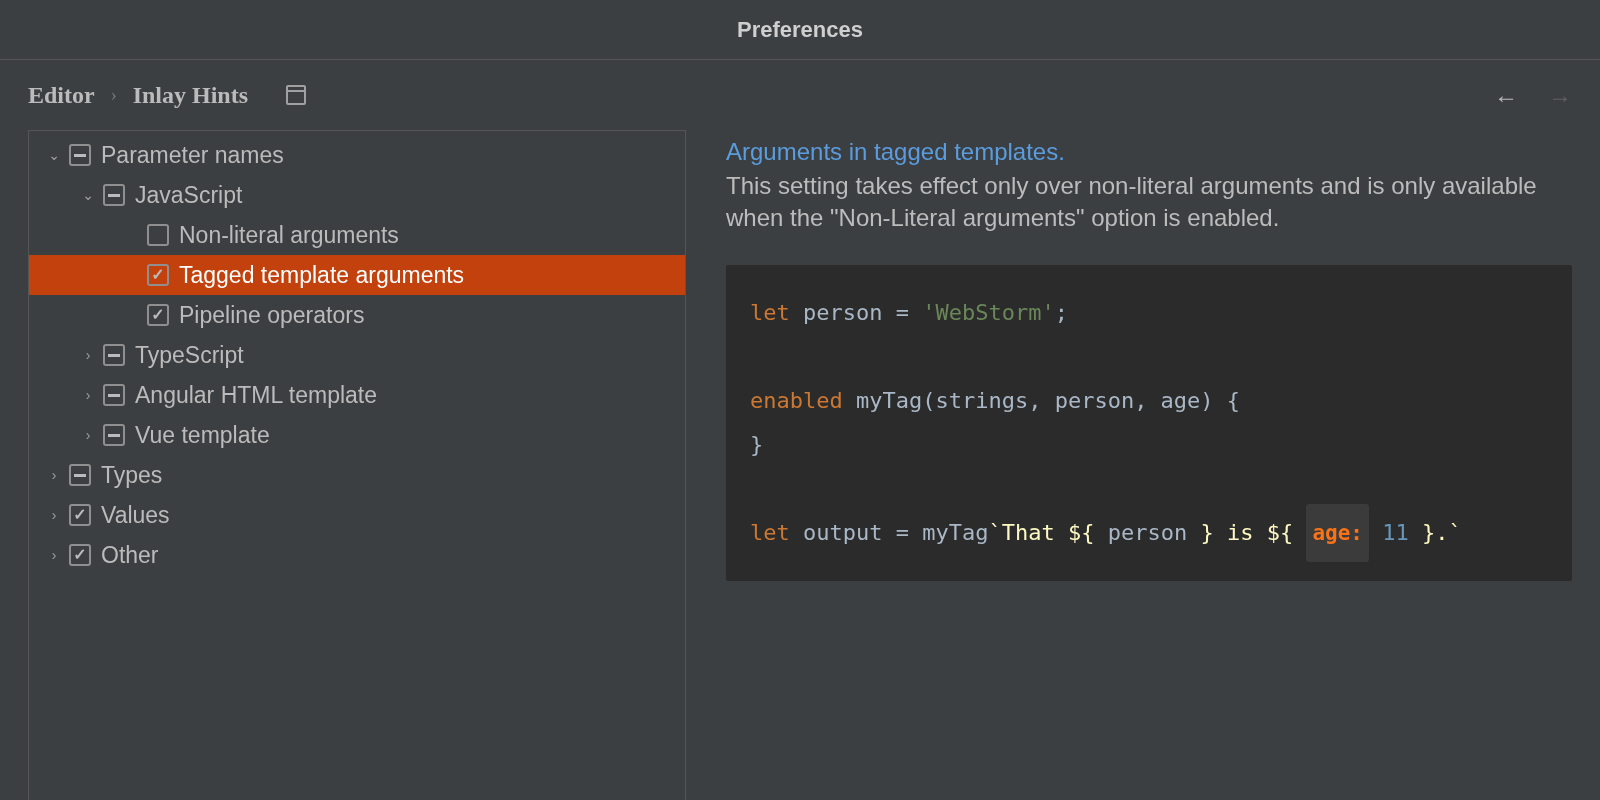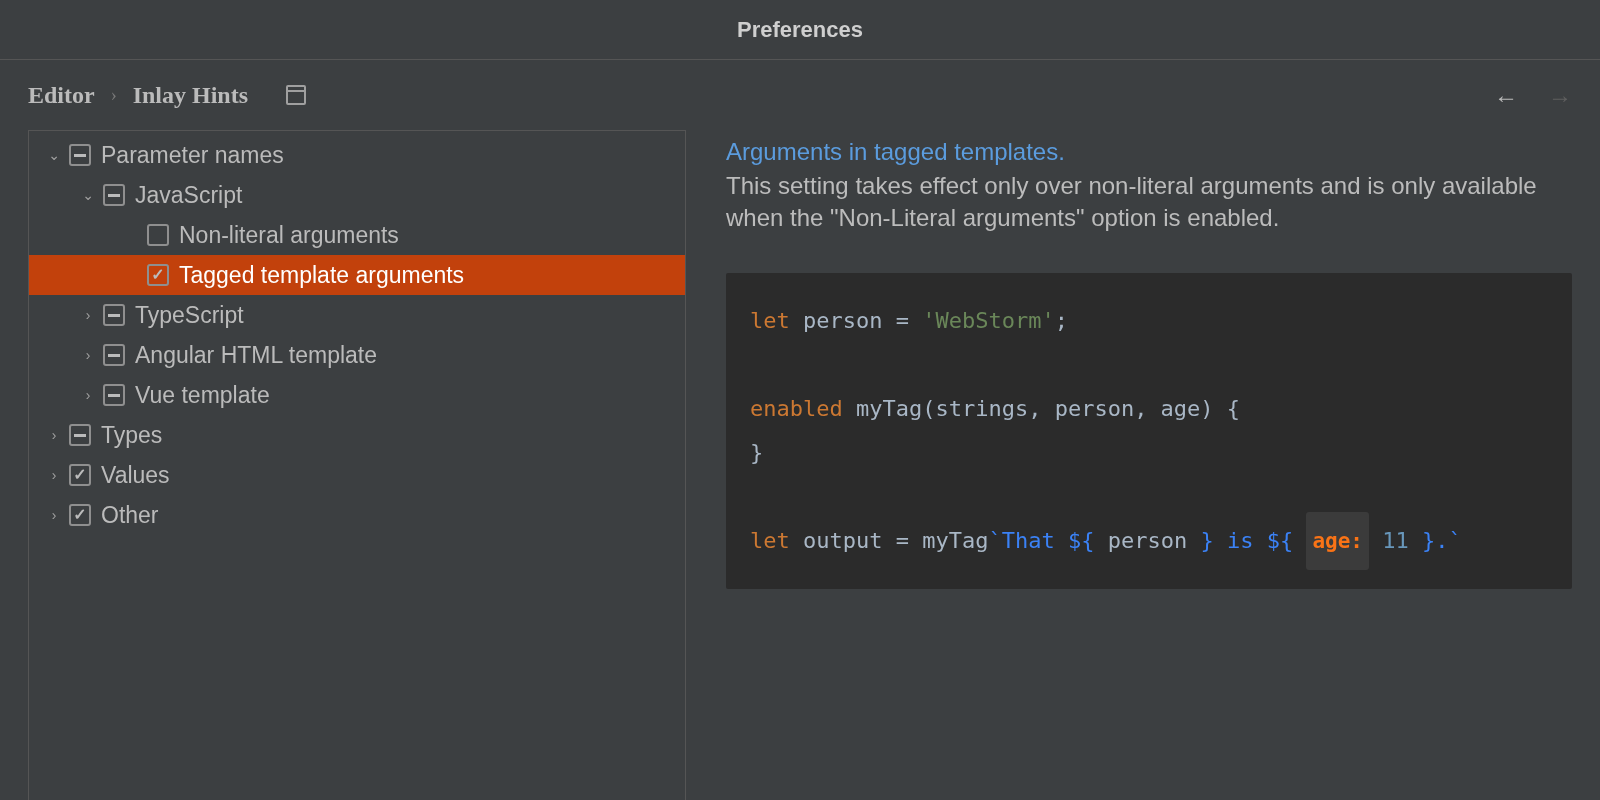--- a/index.html
+++ b/index.html
@@ -91,37 +91,37 @@
     .detail-panel { flex: 1; height: 100%; padding-top: 8px; }
     .detail-title {
       color: #5b9cde;
       font-size: 24px;
       margin-bottom: 4px;
     }
     .detail-desc {
       color: #bcbcbc;
       font-size: 24px;
       line-height: 1.35;
-      margin-bottom: 38px;
+      margin-bottom: 30px;
       max-width: 830px;
     }
     .code-preview {
       background: #2b2b2b;
       padding: 26px 24px;
       font-family: "Menlo", "Consolas", monospace;
       font-size: 22px;
       line-height: 2.0;
       color: #a9b7c6;
       white-space: pre;
       overflow-x: hidden;
       border-radius: 2px;
     }
     .kwd { color: #cc7832; }
     .str { color: #6A8759; }
-    .tstr { color: #3b82f6; }
+    .tstr { color: #fef9c3; }
     .ident { color: #a9b7c6; }
     .num { color: #6897bb; }
     .pun { color: #a9b7c6; }
     .hint {
       background: #3b3b3b;
       color: #f97316;
       padding: 17px 6px;
       border-radius: 3px;
       font-size: 21px;
       font-weight: bold;
@@ -172,20 +172,25 @@
       <span class="cb"></span>
       <span class="row-label">Non-literal arguments</span>
     </div>
 
     <div class="tree-row selected">
       <span class="spacer" style="width:118px"></span>
       <span class="cb checked"></span>
       <span class="row-label">Tagged template arguments</span>
     </div>
 
+    <div class="tree-row">
+      <span class="spacer" style="width:118px"></span>
+      <span class="cb checked"></span>
+      <span class="row-label">Pipeline operators</span>
+    </div>
 
     <div class="tree-row">
       <span class="spacer" style="width:50px"></span>
       <span class="twisty">›</span>
       <span class="spacer" style="width:6px"></span>
       <span class="cb indet"></span>
       <span class="row-label">TypeScript</span>
     </div>
 
     <div class="tree-row">

